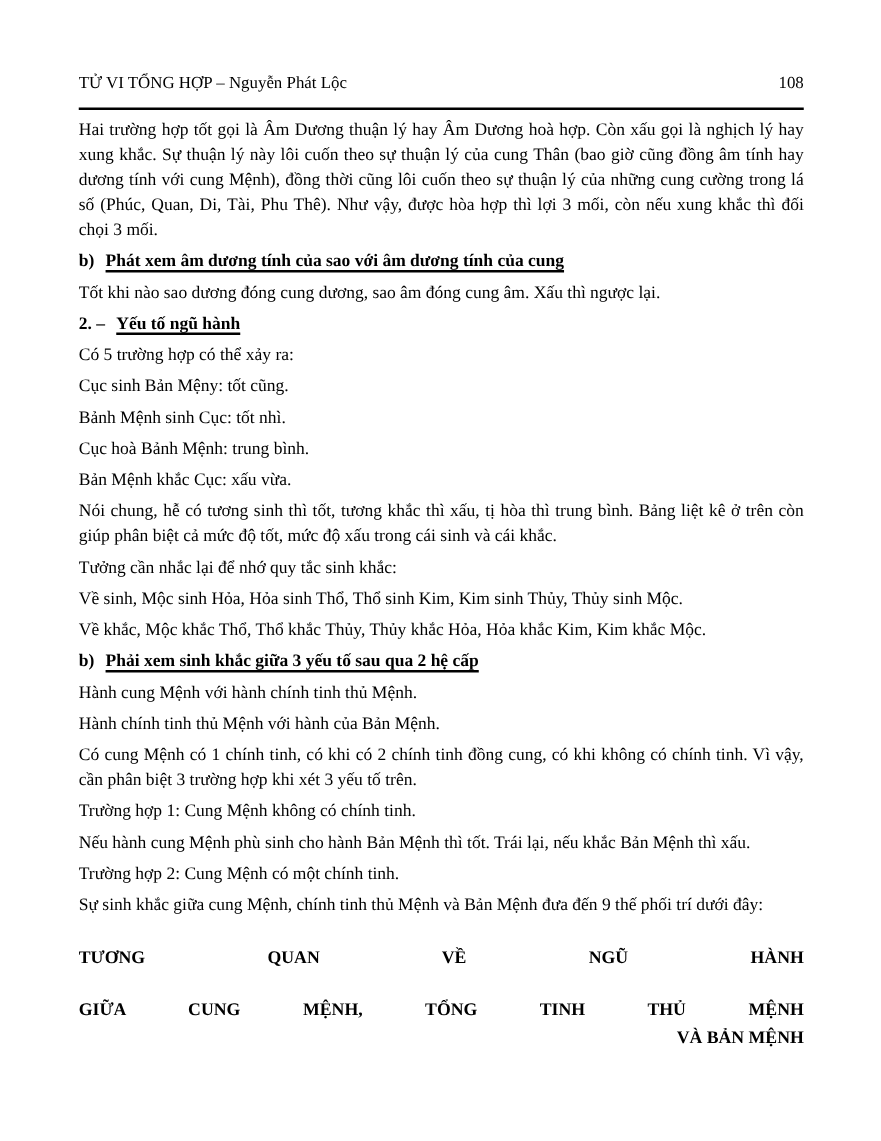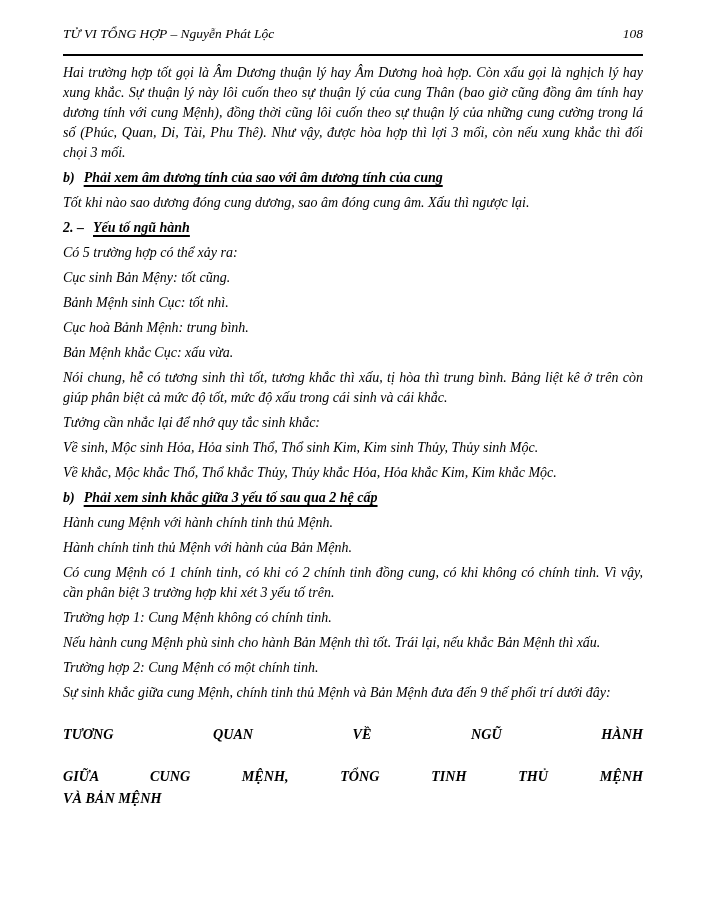--- a/index.html
+++ b/index.html
@@ -11,22 +11,21 @@
     width: 705px;
     height: 913px;
     overflow: hidden;
     font-family: "Liberation Serif", serif;
     color: #000000;
   }
   .page {
     box-sizing: border-box;
     width: 705px;
     height: 913px;
-    padding: 26px 62px 0 63px;
-    font-style: italic;
+    padding: 58px 62px 0 63px;
   }
   .page-header {
     display: flex;
     justify-content: space-between;
     align-items: baseline;
     font-size: 13.5px;
     line-height: 16px;
   }
   .header-rule {
     border: none;
@@ -57,40 +56,40 @@
     font-weight: bold;
     font-size: 14.2px;
     line-height: 22px;
   }
   .footer-title .justify-line {
     text-align: justify;
     text-align-last: justify;
     margin-top: 20px;
   }
   .footer-title .left-line {
-    text-align: left;
+    text-align: right;
   }
 </style>
 </head>
 <body>
 
 <div class="page">
 
   <div class="page-header">
     <span>TỬ VI TỔNG HỢP – Nguyễn Phát Lộc</span>
     <span>108</span>
   </div>
 
   <hr class="header-rule">
 
   <div class="body-text">
 
     <p class="para-justify">Hai trường hợp tốt gọi là Âm Dương thuận lý hay Âm Dương hoà hợp. Còn xấu gọi là nghịch lý hay xung khắc. Sự thuận lý này lôi cuốn theo sự thuận lý của cung Thân (bao giờ cũng đồng âm tính hay dương tính với cung Mệnh), đồng thời cũng lôi cuốn theo sự thuận lý của những cung cường trong lá số (Phúc, Quan, Di, Tài, Phu Thê). Như vậy, được hòa hợp thì lợi 3 mối, còn nếu xung khắc thì đối chọi 3 mối.</p>
 
-    <p class="heading"><span class="prefix">b)</span><span class="hl">Phải xem âm dương tính của sao với âm dương tính của cung</span></p>
+    <p class="heading"><span class="prefix">b)</span><span class="hl">Phát xem âm dương tính của sao với âm dương tính của cung</span></p>
 
     <p>Tốt khi nào sao dương đóng cung dương, sao âm đóng cung âm. Xấu thì ngược lại.</p>
 
     <p class="heading"><span class="prefix">2. –</span><span class="hl">Yếu tố ngũ hành</span></p>
 
 
     <p>Có 5 trường hợp có thể xảy ra:</p>
     <p>Cục sinh Bản Mệny: tốt cũng.</p>
     <p>Bảnh Mệnh sinh Cục: tốt nhì.</p>
     <p>Cục hoà Bảnh Mệnh: trung bình.</p>

